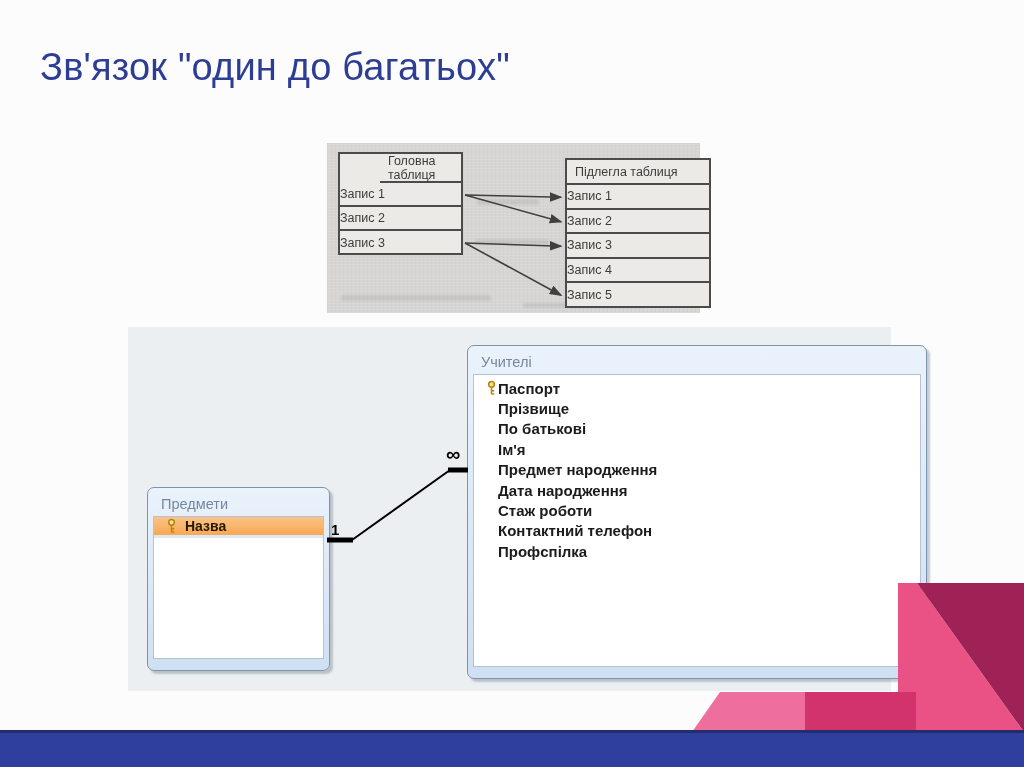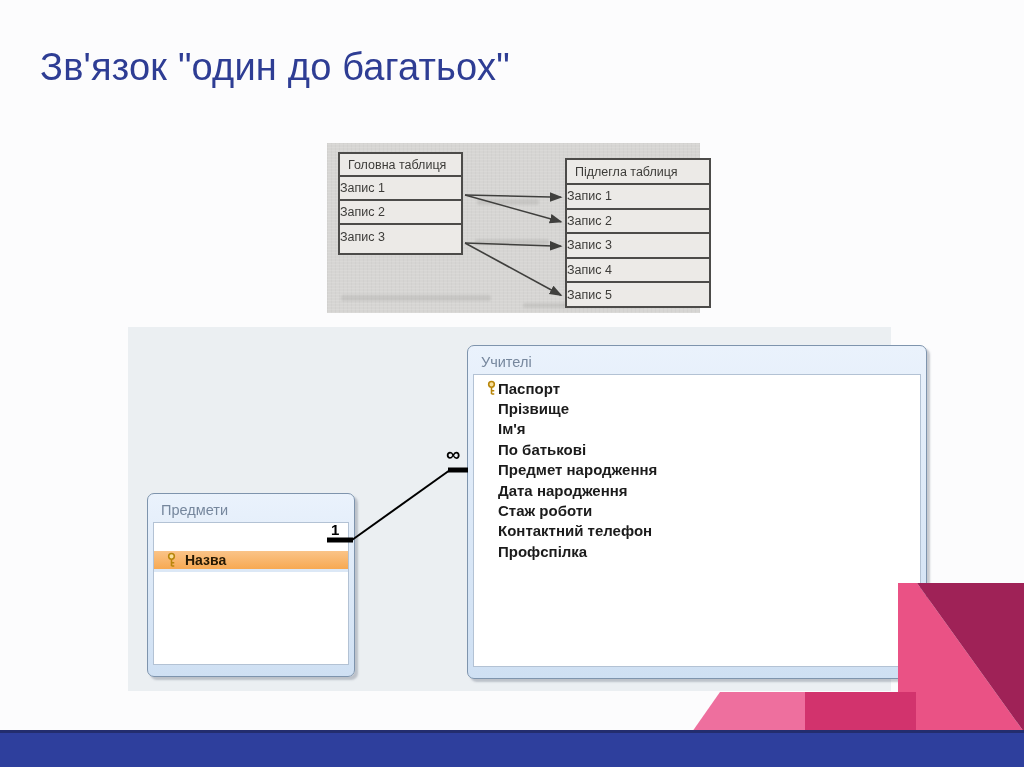--- a/index.html
+++ b/index.html
@@ -17,41 +17,41 @@
   
   .scan{position:absolute;left:327px;top:143px;width:373px;height:170px;background:#d6d5d3;
         background-image:repeating-linear-gradient(0deg,rgba(255,255,255,.10) 0 1px,transparent 1px 3px),
                          repeating-linear-gradient(90deg,rgba(0,0,0,.025) 0 1px,transparent 1px 4px);}
   .scan *{font-family:"Liberation Sans","DejaVu Sans",sans-serif;}
   .book-table{position:absolute;border:2px solid #4c4b49;background:#eceae7;filter:blur(.3px);color:#3c3b38;}
   .book-table .bt-header{border-bottom:2px solid #4c4b49;display:flex;align-items:center;padding-left:8px;font-size:12.5px;}
   .book-row{display:flex;align-items:center;font-size:12.5px;border-bottom:2px solid #4c4b49;}
   .book-row:last-child{border-bottom:none;}
   .bt-main{left:11px;top:9px;width:125px;height:103px;}
-  .bt-main .bt-header{height:23px;}
+  .bt-main .bt-header{height:29px;margin-left:40px;}
   .bt-main .book-row{height:24px;}
   .bt-child{left:238px;top:15px;width:146px;height:150px;}
   .bt-child .bt-header{height:25px;}
   .bt-child .book-row{height:24.5px;}
   .scan-arrows{position:absolute;left:0;top:0;pointer-events:none;}
   .smudge{position:absolute;background:#6a6a66;opacity:.14;filter:blur(1.2px);border-radius:2px;}
 
   
   .panel{position:absolute;left:128px;top:327px;width:763px;height:364px;background:var(--panel-bg);}
   .tbox{position:absolute;border:1px solid var(--box-border);border-radius:7px;
         background:linear-gradient(#eaf2fc,#cfe0f3);box-shadow:3px 3px 2px rgba(100,110,125,.35);padding:3px;}
   .tbox-header{height:25px;display:flex;align-items:center;padding-left:10px;
         font-size:14.5px;color:var(--header-text);}
   .tbox-body{background:#fff;border:1px solid #b3c2d4;margin:0 2px;overflow:hidden;}
-  .tbox-predmety{left:19px;top:166px;width:208px;height:184px;}
+  .tbox-predmety{left:19px;top:160px;width:183px;height:184px;}
   .tbox-predmety .tbox-body{height:143px;}
   .tbox-uchyteli{left:339px;top:18px;width:460px;height:334px;}
   .tbox-uchyteli .tbox-body{height:293px;}
   .key-row{height:21px;display:flex;align-items:center;padding-left:10px;gap:7px;
-        background:linear-gradient(#fac488,#f7a952);border-bottom:3px solid #dce8f6;margin-top:28px;}
+        background:linear-gradient(#fac488,#f7a952);border-bottom:3px solid #dce8f6;}
   .key-row .field-label{font-weight:bold;font-size:14px;color:#241803;}
   .fields{padding-top:3px;}
   .field-row{height:20.4px;display:flex;align-items:center;padding-left:10px;gap:0;}
   .field-label{font-size:15px;font-weight:600;color:#1b1b1b;white-space:nowrap;}
   .key-wrap{width:14px;display:inline-flex;justify-content:center;}
   .rel-layer{position:absolute;left:0;top:0;pointer-events:none;}
   .rel-label{position:absolute;font-weight:bold;color:#000;}
   .rel-one{left:203px;top:194px;font-size:15px;}
   .rel-many{left:318px;top:116px;font-size:20px;}
 
@@ -154,31 +154,31 @@
               <span class="field-label">Прізвище</span>
             </div>
 
             <div class="field-row">
               <span class="key-wrap" style="visibility: hidden;">
                 <svg width="11" height="16" viewBox="0 0 12 17">
                   <circle cx="6" cy="4.5" r="3.1" fill="#f8df9a" stroke="#b8860b" stroke-width="1.7"></circle>
                   <path d="M6 8 L6 15 M6 11.5 L9 11.5 M6 15 L9 15" stroke="#b8860b" stroke-width="1.7" fill="none"></path>
                 </svg>
               </span>
+              <span class="field-label">По батькові</span>
+            </div>
+
+            <div class="field-row">
+              <span class="key-wrap" style="visibility: hidden;">
+                <svg width="11" height="16" viewBox="0 0 12 17">
+                  <circle cx="6" cy="4.5" r="3.1" fill="#f8df9a" stroke="#b8860b" stroke-width="1.7"></circle>
+                  <path d="M6 8 L6 15 M6 11.5 L9 11.5 M6 15 L9 15" stroke="#b8860b" stroke-width="1.7" fill="none"></path>
+                </svg>
+              </span>
               <span class="field-label">Ім'я</span>
-            </div>
-
-            <div class="field-row">
-              <span class="key-wrap" style="visibility: hidden;">
-                <svg width="11" height="16" viewBox="0 0 12 17">
-                  <circle cx="6" cy="4.5" r="3.1" fill="#f8df9a" stroke="#b8860b" stroke-width="1.7"></circle>
-                  <path d="M6 8 L6 15 M6 11.5 L9 11.5 M6 15 L9 15" stroke="#b8860b" stroke-width="1.7" fill="none"></path>
-                </svg>
-              </span>
-              <span class="field-label">По батькові</span>
             </div>
 
             <div class="field-row">
               <span class="key-wrap" style="visibility: hidden;">
                 <svg width="11" height="16" viewBox="0 0 12 17">
                   <circle cx="6" cy="4.5" r="3.1" fill="#f8df9a" stroke="#b8860b" stroke-width="1.7"></circle>
                   <path d="M6 8 L6 15 M6 11.5 L9 11.5 M6 15 L9 15" stroke="#b8860b" stroke-width="1.7" fill="none"></path>
                 </svg>
               </span>
               <span class="field-label">Предмет народження</span>

